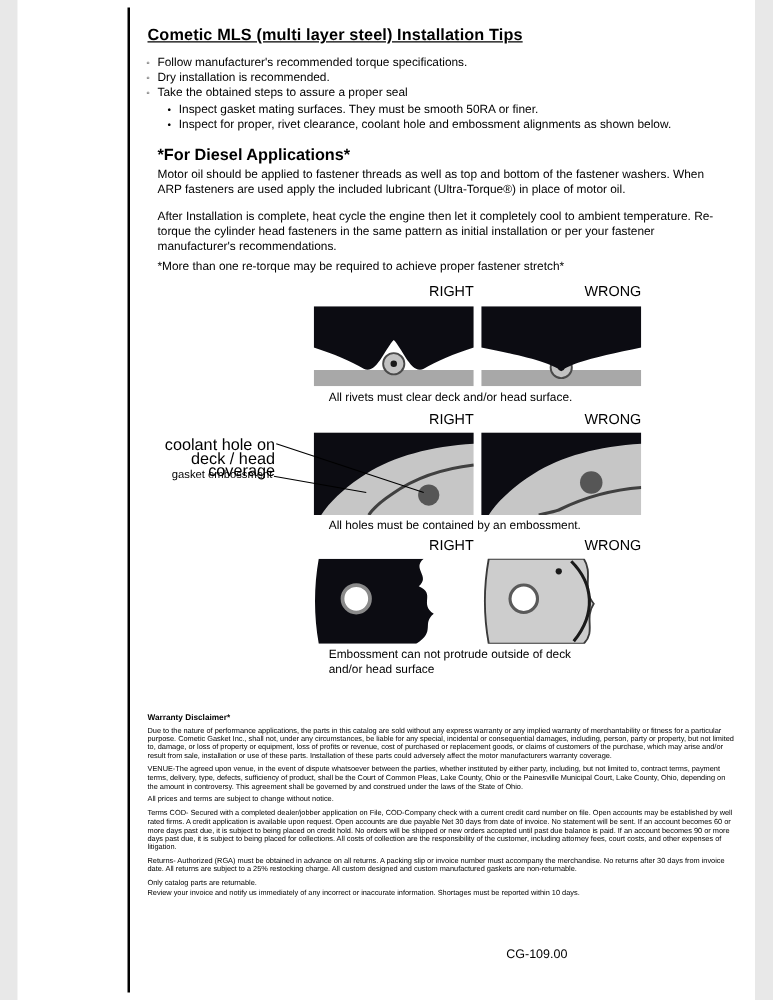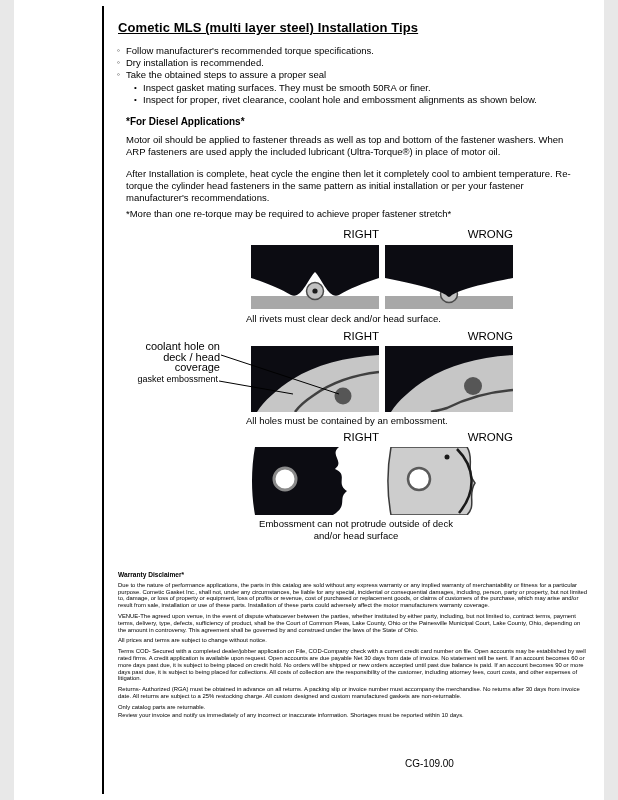--- a/index.html
+++ b/index.html
@@ -10,32 +10,32 @@
   }
   .left-rule { position:absolute; left:88px; top:6px; width:2px; height:788px; background:#000; }
 
   .title { position:absolute; left:104px; top:20px; margin:0; font-size:13px; font-weight:bold; text-decoration:underline; letter-spacing:.1px; }
 
   .bullets { position:absolute; left:103px; top:45px; font-size:9.5px; line-height:12.2px; width:470px; }
   .b { display:flex; }
   .b .m { width:9px; flex:0 0 9px; font-size:8px; }
   .sub { margin-left:17px; }
 
-  .diesel-head { position:absolute; left:112px; top:116px; margin:0; font-size:10px; font-weight:bold; }
+  .diesel-head { position:absolute; left:112px; top:116px; margin:0; font-size:13px; font-weight:bold; }
   .para { position:absolute; left:112px; width:452px; font-size:9.5px; line-height:12.2px; }
   .p1 { top:134px; }
   .p2 { top:168px; }
   .note { position:absolute; left:112px; top:208px; font-size:9.5px; }
 
   .dg-head { position:absolute; width:128px; text-align:right; font-size:11.5px; }
   .img { position:absolute; width:128px; display:block; }
-  .caption { position:absolute; left:232px; font-size:9.5px; line-height:11.5px;text-align:center; }
+  .caption { position:absolute; left:249px; font-size:9.5px; line-height:11.5px; }
   .cap3 { width:220px; }
 
-  .lab1 { position:absolute; left:116px; top:341px; width:90px; text-align:right; font-size:11px; line-height:10.5px; }
+  .lab1 { position:absolute; left:116px; top:351px; width:90px; text-align:right; font-size:13px; line-height:10.5px; }
   .lab2 { position:absolute; left:110px; top:374px; width:94px; text-align:right; font-size:9px; }
   .pointer-svg { position:absolute; left:205px; top:350px; width:130px; height:50px; z-index:3; pointer-events:none; }
 
   .disc { position:absolute; left:104px; top:572px; width:472px; font-size:5.9px; line-height:6.8px; }
   .disc h2 { margin:0 0 3px 0; font-size:6.6px; font-weight:bold; }
   .disc p { margin:0 0 4px 0; }
   .disc p.tight { margin-bottom:1px; }
 
   .footer-code { position:absolute; left:391px; top:758px; font-size:10px; }
 </style>

